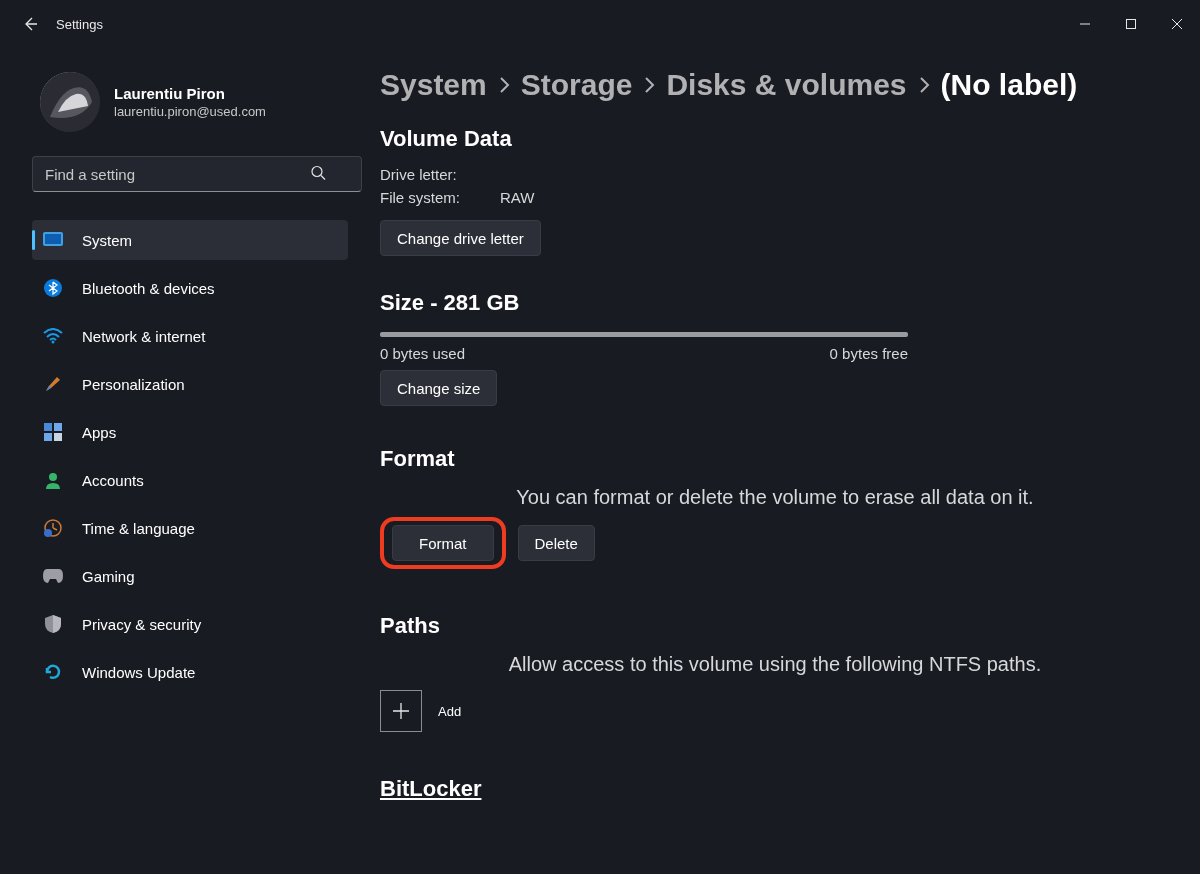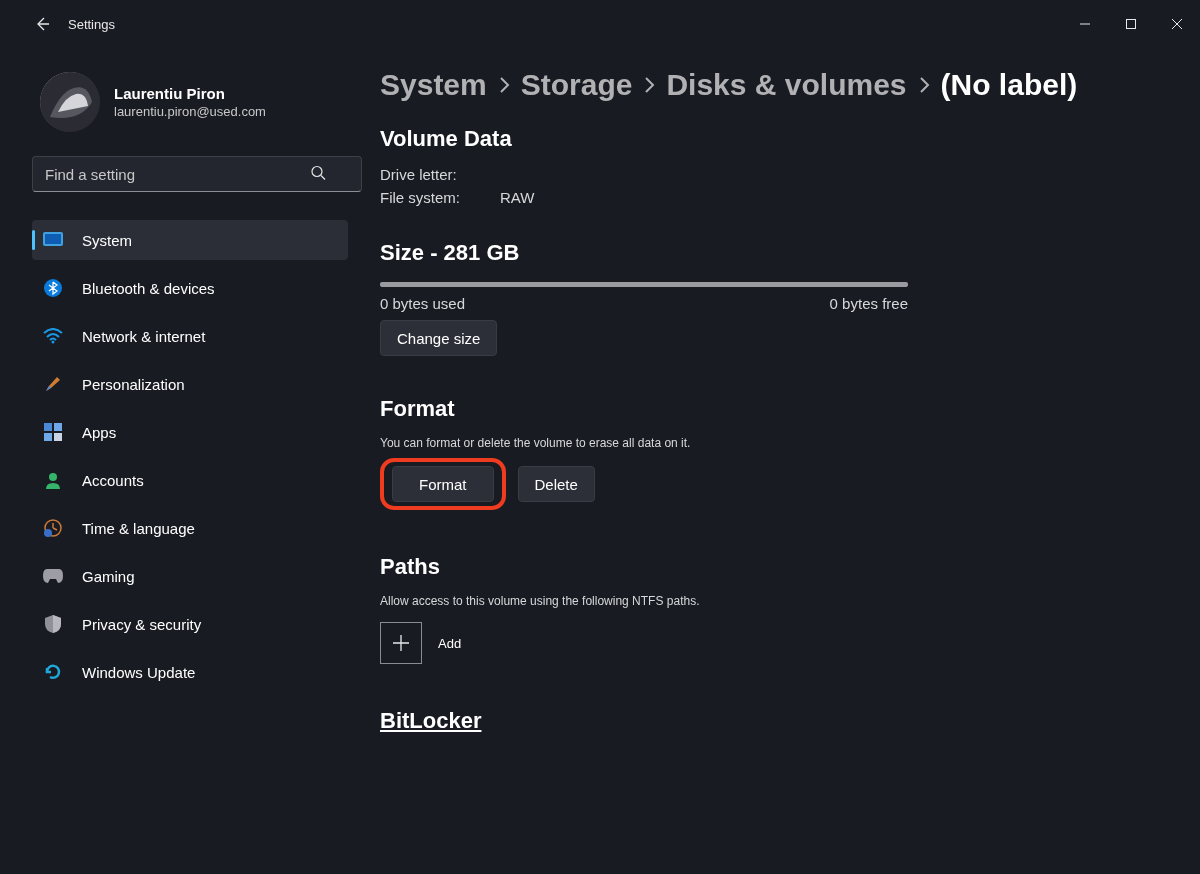--- a/index.html
+++ b/index.html
@@ -14,21 +14,21 @@
     overflow: hidden;
     position: relative;
     border-radius: 6px;
   }
 
   
   .titlebar {
     height: 48px;
     display: flex;
     align-items: center;
-    padding-left: 28px;
+    padding-left: 16px;
   }
   .back-btn {
     width: 28px;
     height: 28px;
     display: flex;
     align-items: center;
     justify-content: center;
     color: #e8e8e8;
     cursor: pointer;
   }
@@ -216,24 +216,25 @@
   .size-labels {
     width: 528px;
     display: flex;
     justify-content: space-between;
     font-size: 15px;
     color: #d7d8da;
     margin-top: 8px;
   }
 
   .desc {
-    font-size: 12px;
+    font-size: 20px;
     color: #d7d8da;
     margin-top: 8px;
     margin-bottom: 8px;
+    text-align: center;
   }
 
   .format-row { display: flex; align-items: center; margin-top: 4px; }
   .format-highlight {
     border: 4px solid #ef3b1f;
     border-radius: 14px;
     padding: 4px 8px;
     display: inline-flex;
   }
   .format-highlight .btn { margin: 0; }
@@ -437,20 +438,21 @@
     
     <h2 class="section-title">Volume Data</h2>
     <div class="kv-row">
       <span class="kv-key">Drive letter:</span>
       <span class="kv-val"></span>
     </div>
     <div class="kv-row">
       <span class="kv-key">File system:</span>
       <span class="kv-val">RAW</span>
     </div>
+    <button class="btn">Change drive letter</button>
 
     
     <div class="size-title">Size - 281 GB</div>
     <div class="size-bar"></div>
     <div class="size-labels">
       <span>0 bytes used</span>
       <span>0 bytes free</span>
     </div>
     <button class="btn">Change size</button>
 

